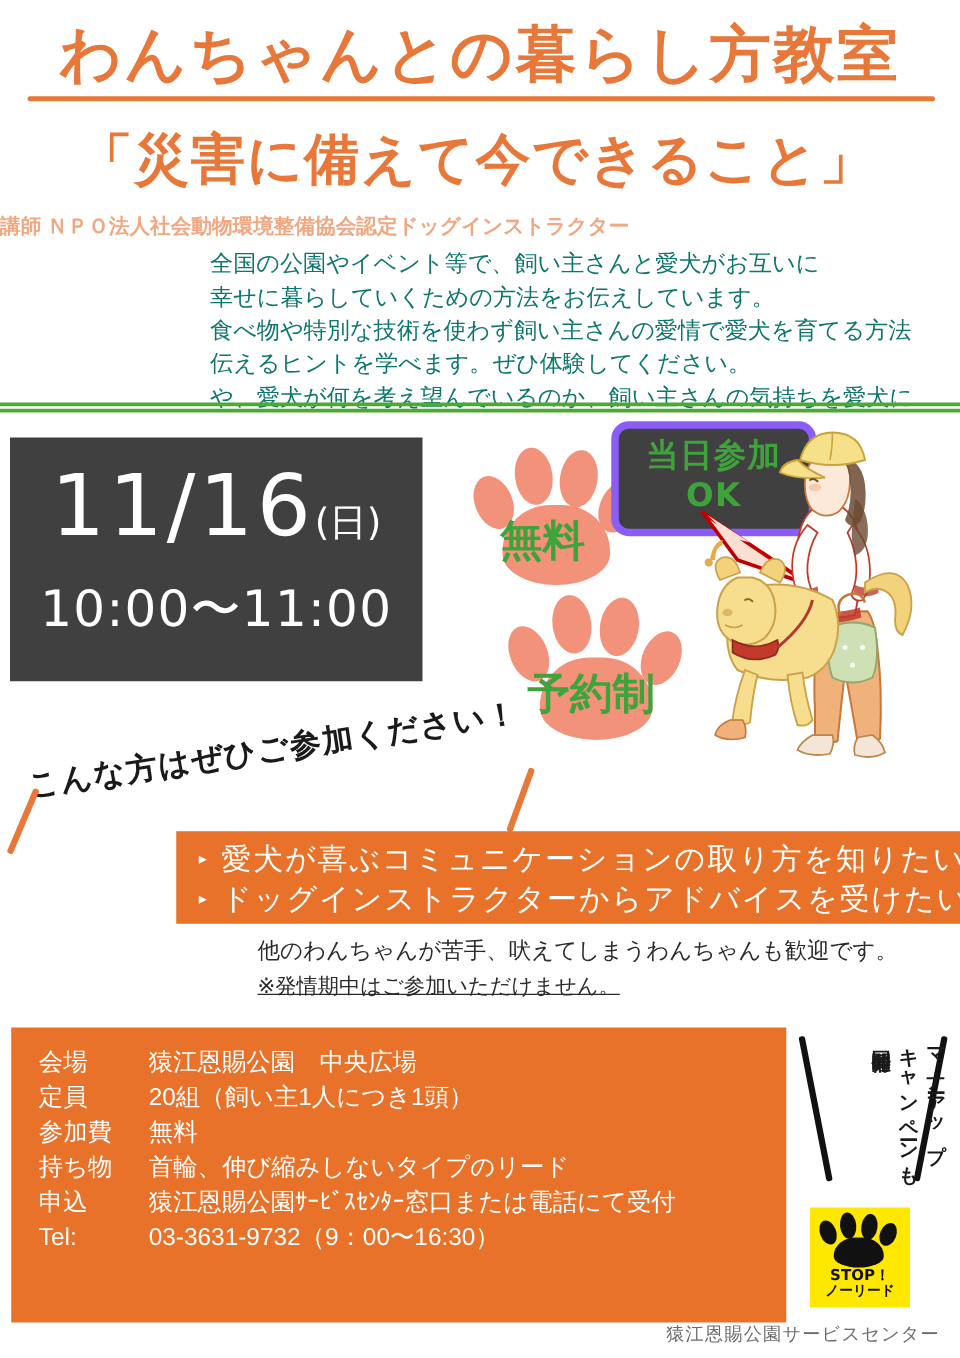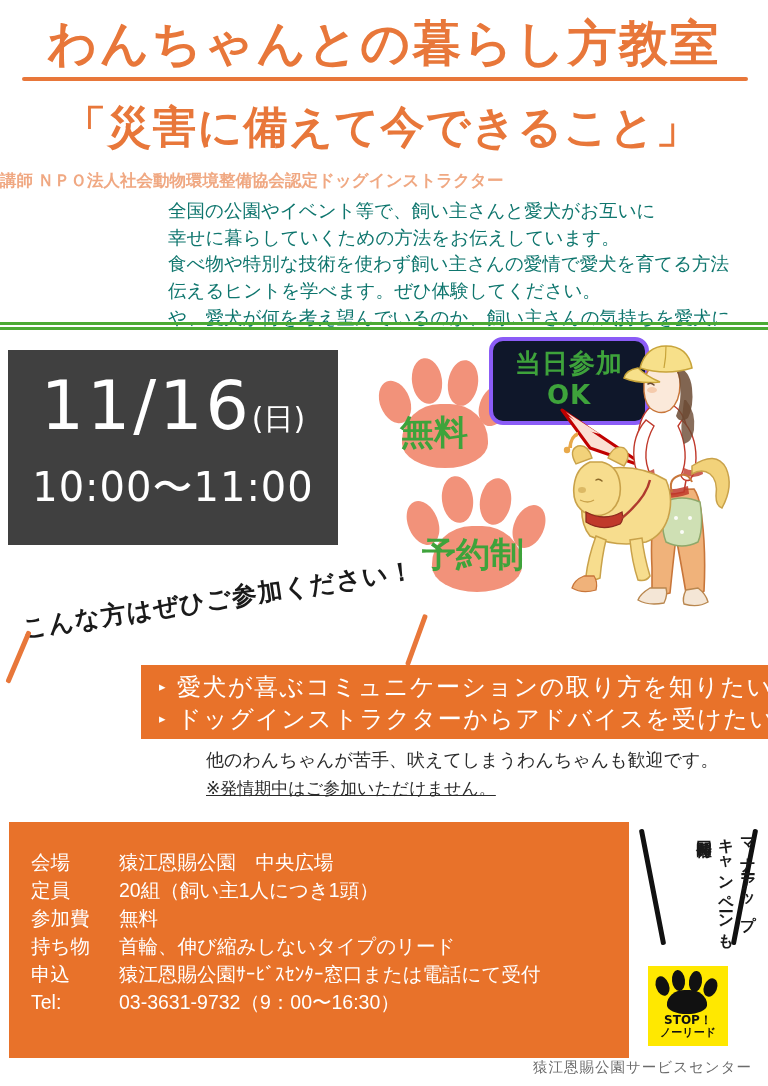--- a/index.html
+++ b/index.html
@@ -67,21 +67,21 @@
   .pawpad{position:absolute;background:#F2927A;border-radius:50%;}
   .pawsole{position:absolute;background:#F2927A;}
   .pawlabel{
     position:absolute;color:#3EA33B;font-weight:700;
     font-family:"DejaVu Sans",sans-serif;white-space:nowrap;
   }
 
   
   #bubble{
     left:489px;top:337px;width:152px;height:80px;
-    background:#0f172a;border:4px solid #8b5cf6;border-radius:14px;
+    background:#404040;border:6px solid #8b5cf6;border-radius:14px;
   }
   #bubble-text{
     position:absolute;left:0;top:7px;width:152px;text-align:center;
     color:#3EA33B;font-weight:700;font-family:"DejaVu Sans",sans-serif;
     line-height:1.22;
   }
   #bubble-text .l1{font-size:26px;letter-spacing:1px;}
   #bubble-text .l2{font-size:26px;letter-spacing:1px;}
   #bubble-tail{left:560px;top:408px;width:92px;height:64px;}
 
@@ -127,21 +127,21 @@
   }
 
   
   #info-box{
     left:9px;top:822px;width:620px;height:236px;background:#E8722A;
   }
   #info-box .row{
     color:#ffffff;font-size:19.5px;line-height:1.44;white-space:nowrap;
     padding-left:22px;
   }
-  #info-box .row.first{padding-top:26px;}
+  #info-box .row.first{padding-top:14px;}
   #info-box .row .lbl{display:inline-block;width:88px;}
   #info-box .row.indent{padding-left:40px;}
   #info-box .small{font-size:16.5px;}
 
   
   #vtext-wrap{left:648px;top:826px;width:110px;height:130px;}
   .vtext{
     position:absolute;writing-mode:vertical-rl;text-orientation:upright;
     font-size:15.5px;font-weight:600;color:#1a1a1a;letter-spacing:1px;
     line-height:1.05;white-space:nowrap;

